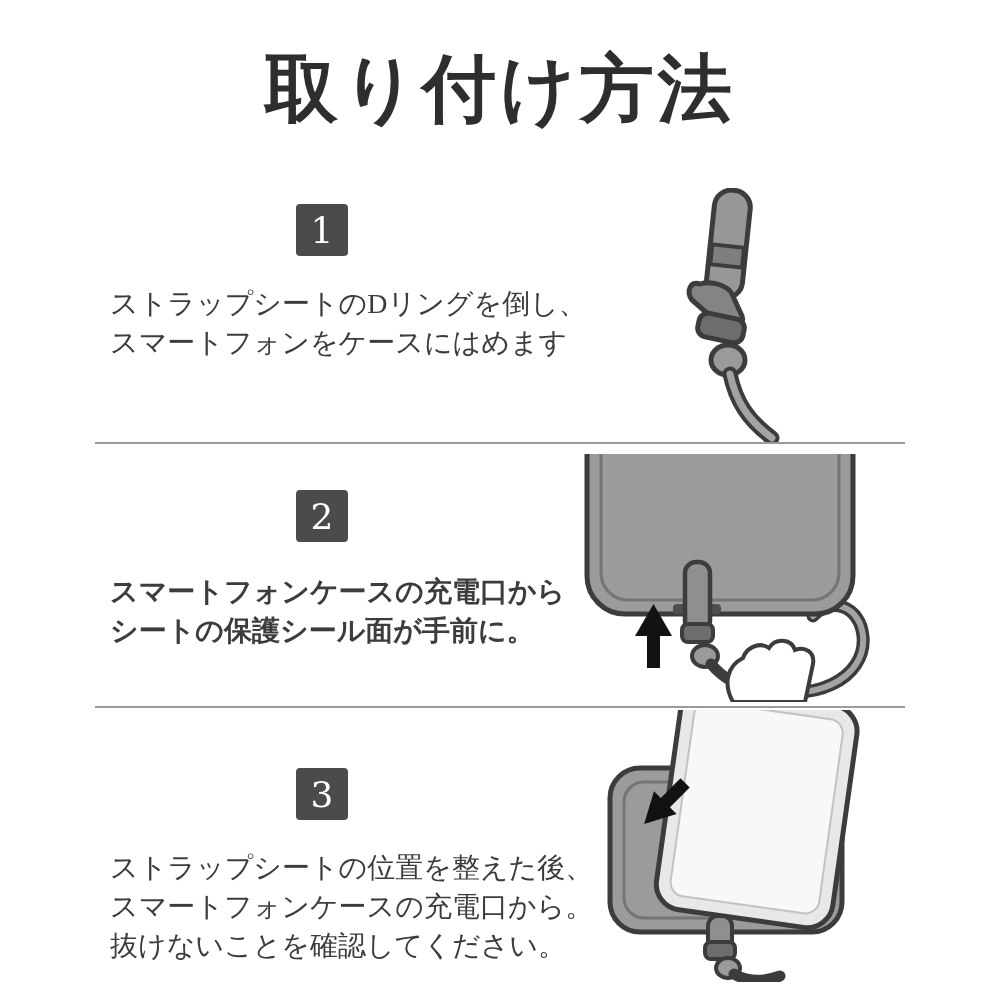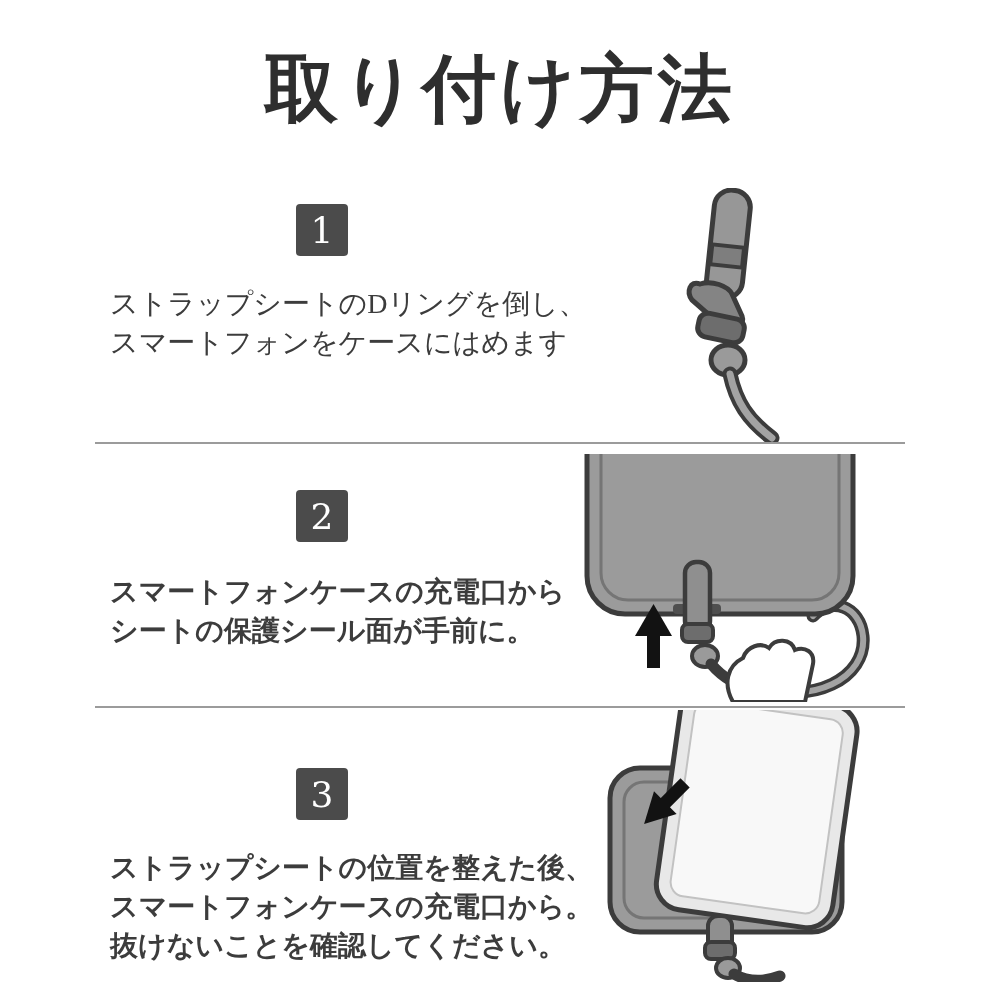--- a/index.html
+++ b/index.html
@@ -18,21 +18,21 @@
     border-radius:4px; color:#ffffff; display:flex; align-items:center;
     justify-content:center; font-family:"DejaVu Serif",serif; font-size:36px;
   }
   .badge-1 { left:296px; top:188px; }
   .badge-2 { left:296px; top:474px; }
   .badge-3 { left:296px; top:752px; }
 
   .step-text { position:absolute; left:110px; font-size:28px; line-height:39px; color:#3c3c3c; }
   .text-1 { top:268px;font-family:Liberation Serif, serif; }
   .text-2 { top:556px;font-weight:bold; }
-  .text-3 { top:832px;font-weight:bold; }
+  .text-3 { top:832px; }
 
   .divider { position:absolute; left:95px; right:95px; border-top:2px solid #9b9b9b; }
   .d1 { top:426px; }
   .d2 { top:690px; }
 
   .illus { position:absolute; }
   .illus-1 { left:640px; top:172px; width:160px; height:255px; }
   .illus-2 { left:555px; top:438px; width:330px; height:248px; }
   .illus-3 { left:588px; top:694px; width:320px; height:272px; }
   .illus svg { display:block; width:100%; height:100%; }

